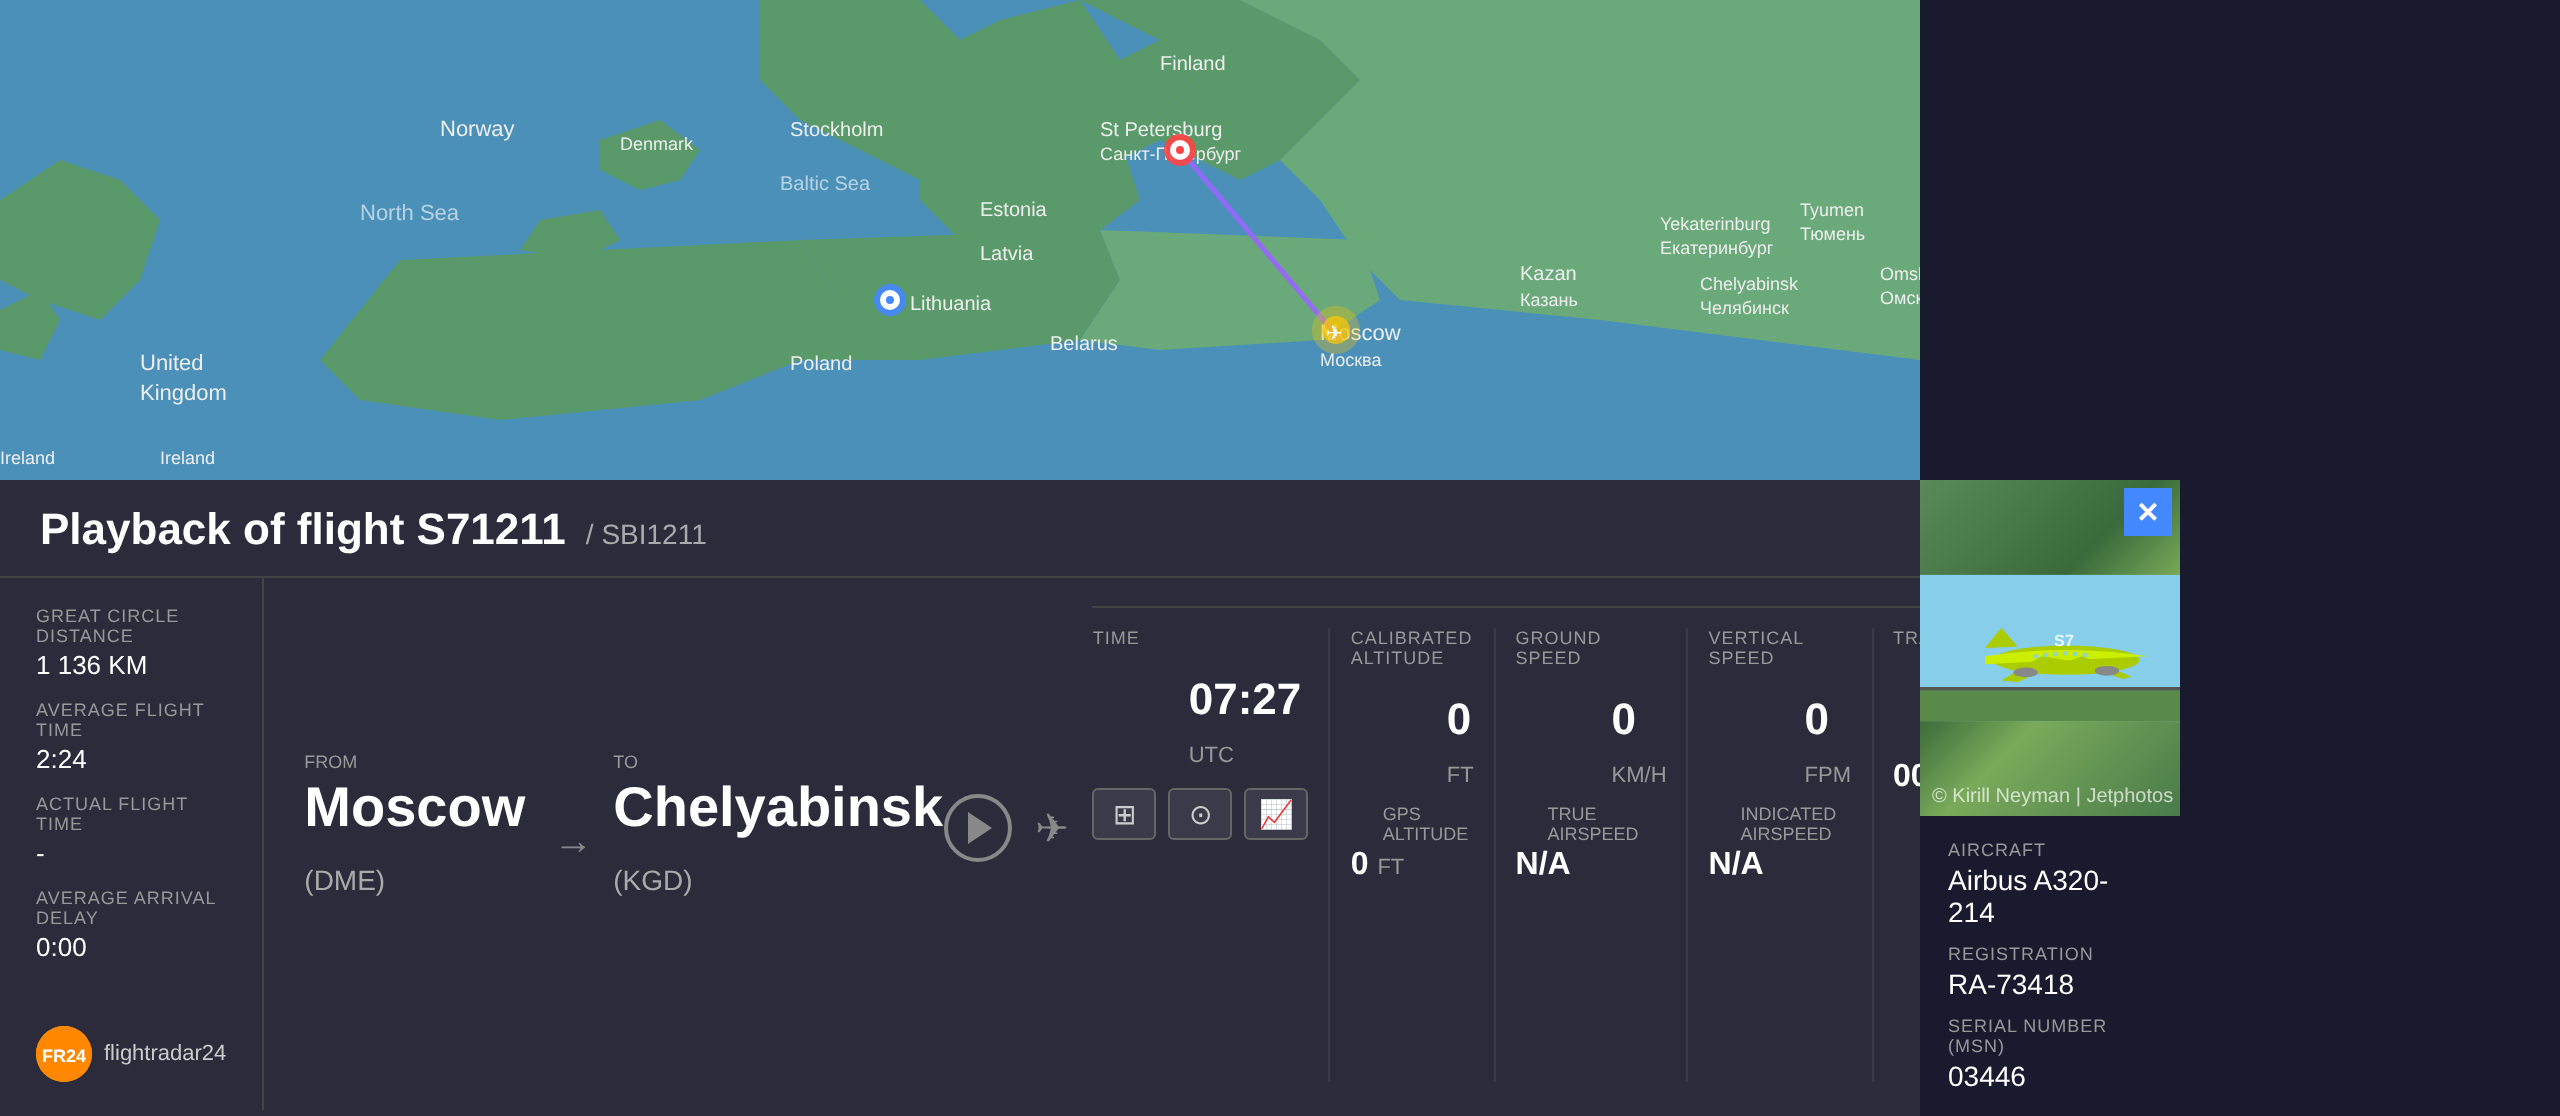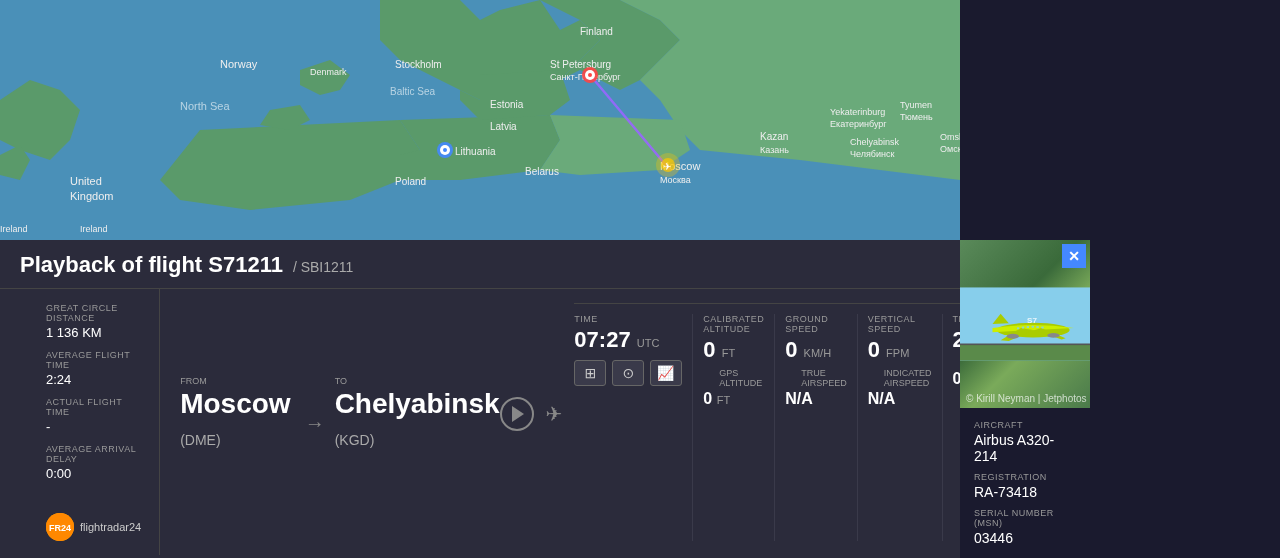--- a/index.html
+++ b/index.html
@@ -48,21 +48,20 @@
       border-bottom: 1px solid #444;
       display: flex;
       align-items: baseline;
       gap: 10px;
     }
 
     
     #main-content {
       display: flex;
       height: calc(318px - 52px);
-      padding-left: 28px;
     }
 
     
     #left-stats {
       width: 195px;
       padding: 14px 18px;
       border-right: 1px solid #444;
       display: flex;
       flex-direction: column;
       gap: 10px;
@@ -227,28 +226,29 @@
       padding: 0 10px;
     }
     .data-cell:first-child { padding-left: 0; }
     .data-cell:last-child { border-right: none; }
 
     .data-label {
       font-size: 9px;
       color: #999;
       text-transform: uppercase;
       letter-spacing: 0.5px;
-      margin-bottom: 4px;
+      margin-bottom: 14px;
     }
 
     .data-value {
       font-size: 22px;
       font-weight: bold;
       color: #fff;
       line-height: 1.1;
+      margin-left: 48px;
     }
 
     .data-unit {
       font-size: 11px;
       color: #999;
       font-weight: normal;
     }
 
     .data-sub-label {
       font-size: 9px;

